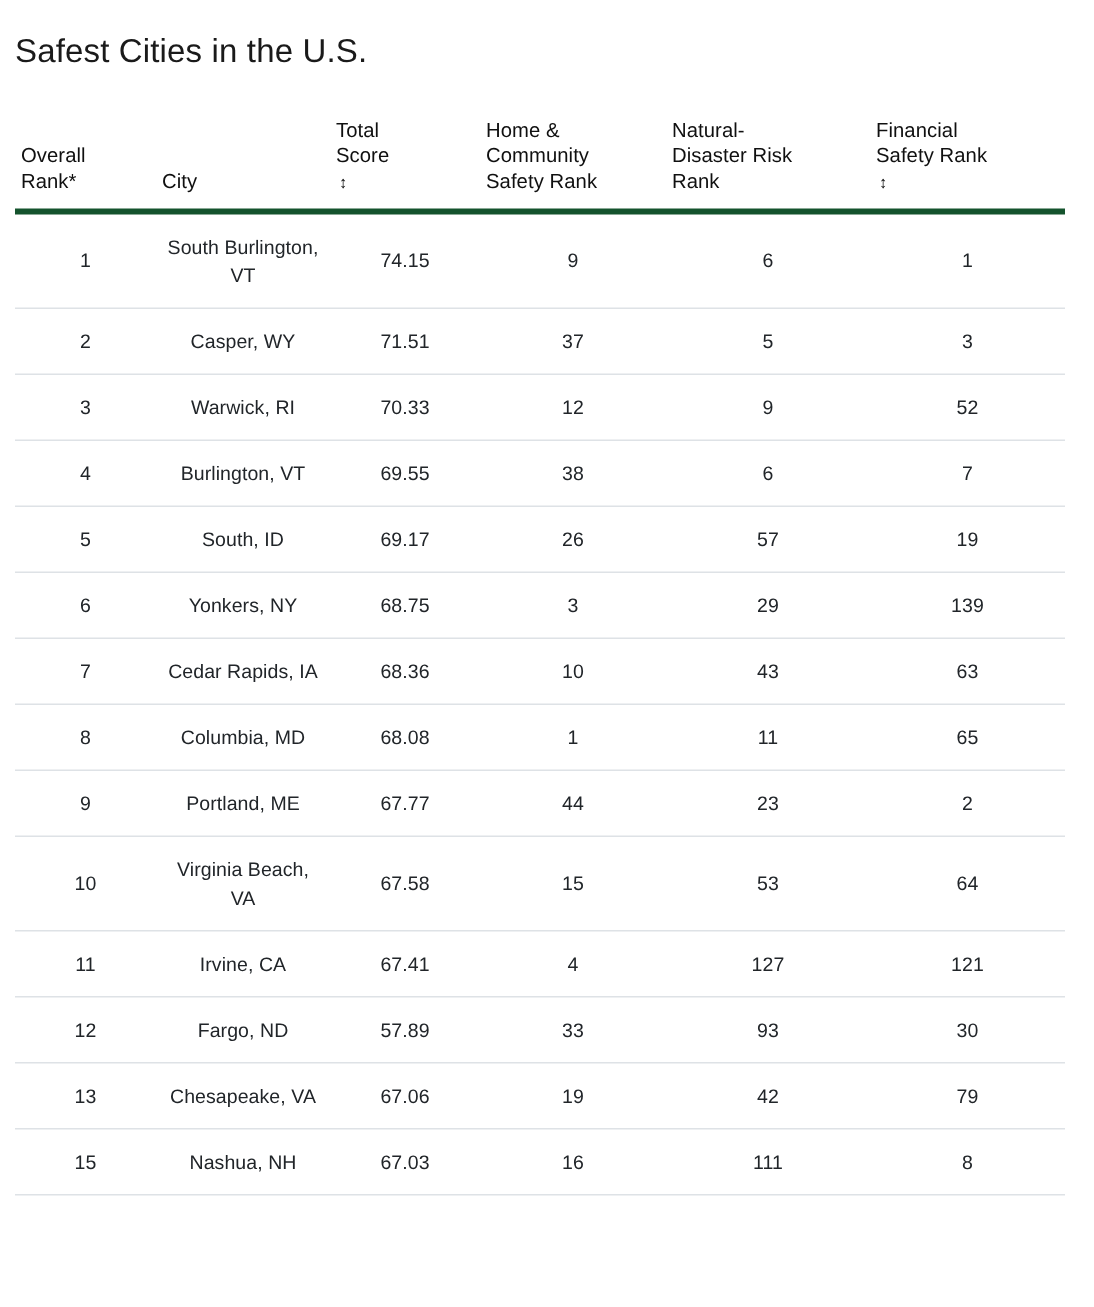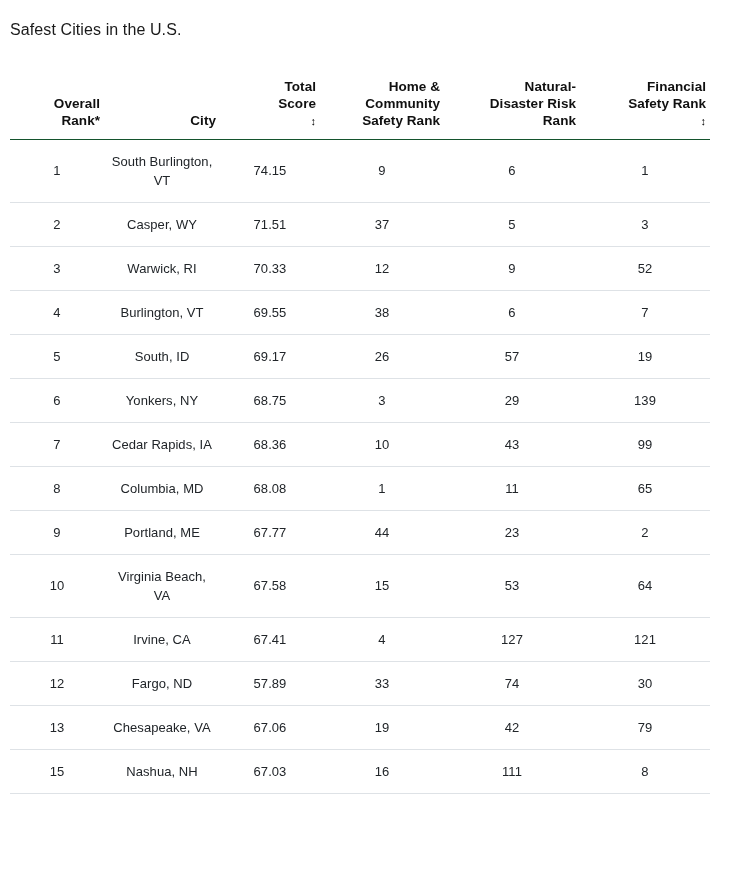--- a/index.html
+++ b/index.html
@@ -22,21 +22,21 @@
     width: 729px;
     height: 871px;
     background: #ffffff;
   }
 
   .page-title {
     position: absolute;
     left: 10px;
     top: 4px;
     font-family: "Liberation Sans", sans-serif;
-    font-size: 16px;
+    font-size: 22px;
     font-weight: 400;
     color: #1a1a1a;
     letter-spacing: 0.1px;
     line-height: 30px;
     white-space: nowrap;
   }
 
   .table-wrap {
     position: absolute;
     left: 10px;
@@ -53,27 +53,27 @@
 
   table.ranking col.c-rank    { width: 94px; }
   table.ranking col.c-city    { width: 116px; }
   table.ranking col.c-score   { width: 100px; }
   table.ranking col.c-home    { width: 124px; }
   table.ranking col.c-nat     { width: 136px; }
   table.ranking col.c-fin     { width: 130px; }
 
   table.ranking thead th {
     vertical-align: bottom;
-    text-align: right;
+    text-align: left;
     font-size: 13.5px;
-    font-weight: 700;
+    font-weight: 400;
     color: #101010;
     line-height: 17px;
     padding: 0 4px 10px 4px;
-    border-bottom: 1px solid #14532d;
+    border-bottom: 4px solid #14532d;
     letter-spacing: 0.05px;
   }
 
   .th-inner { display: block; }
 
   .sort-icon {
     display: inline-block;
     font-size: 11px;
     line-height: 1;
     vertical-align: baseline;
@@ -195,21 +195,21 @@
             <td>3</td>
             <td>29</td>
             <td>139</td>
           </tr>
           <tr>
             <td>7</td>
             <td class="cell-city">Cedar Rapids, IA</td>
             <td>68.36</td>
             <td>10</td>
             <td>43</td>
-            <td>99</td>
+            <td>63</td>
           </tr>
           <tr>
             <td>8</td>
             <td class="cell-city">Columbia, MD</td>
             <td>68.08</td>
             <td>1</td>
             <td>11</td>
             <td>65</td>
           </tr>
           <tr>
@@ -234,21 +234,21 @@
             <td>67.41</td>
             <td>4</td>
             <td>127</td>
             <td>121</td>
           </tr>
           <tr>
             <td>12</td>
             <td class="cell-city">Fargo, ND</td>
             <td>57.89</td>
             <td>33</td>
-            <td>74</td>
+            <td>93</td>
             <td>30</td>
           </tr>
           <tr>
             <td>13</td>
             <td class="cell-city">Chesapeake, VA</td>
             <td>67.06</td>
             <td>19</td>
             <td>42</td>
             <td>79</td>
           </tr>

